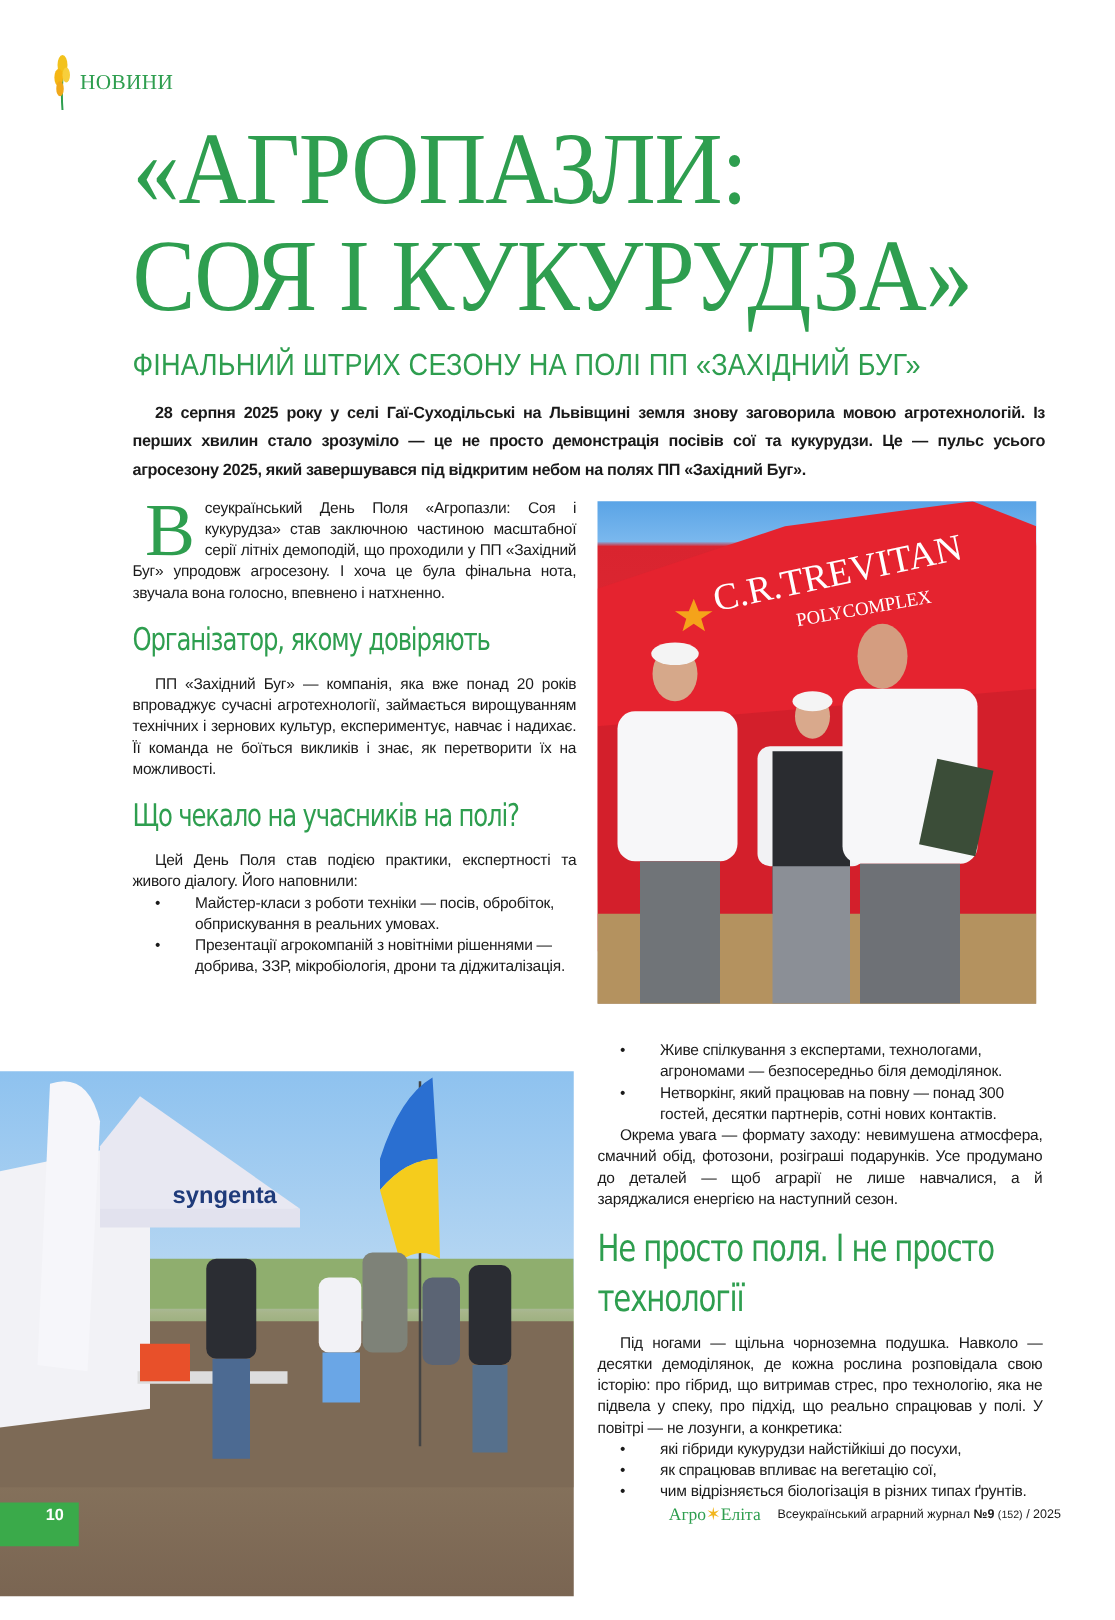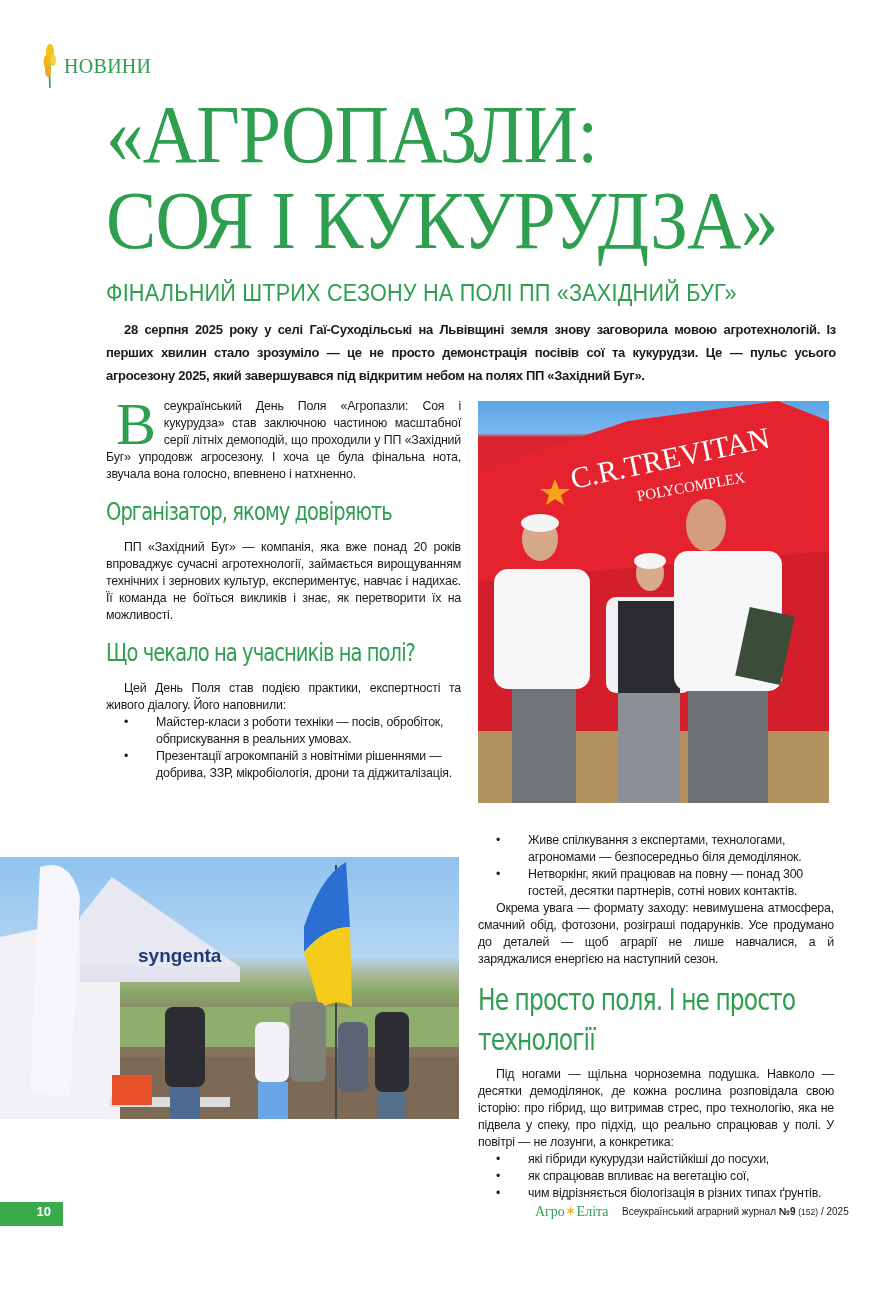--- a/index.html
+++ b/index.html
@@ -1,21 +1,21 @@
 <!DOCTYPE html>
 <html><head>
 <meta charset="utf-8">
 <style>
   * { box-sizing: border-box; margin: 0; padding: 0; }
   html, body { width: 892px; height: 1296px; background: #ffffff; overflow: hidden; }
   body { position: relative; font-family: "Liberation Sans", sans-serif; color: #1a1a1a; }
 
   .section-tag { position: absolute; left: 40px; top: 42px; display: flex; align-items: center; }
   .section-tag .wheat { width: 20px; height: 48px; margin-right: 4px; }
-  .section-tag .label { font-family: "Liberation Serif", serif; font-size: 20px; color: #2e9e4f; letter-spacing: 0.3px; }
+  .section-tag .label { font-family: "Liberation Serif", serif; font-size: 17px; color: #2e9e4f; letter-spacing: 0.3px; }
 
   .title { position: absolute; left: 106px; top: 92px; width: 740px;
            font-family: "Liberation Serif", serif; font-size: 82px; line-height: 86px;
            color: #2e9e4f; font-weight: normal; letter-spacing: -1px; transform: scaleX(0.92); transform-origin: left top; white-space: nowrap; }
   .title div { white-space: nowrap; }
 
   .subtitle { position: absolute; left: 106px; top: 279px; font-family: "Liberation Sans", sans-serif;
               font-size: 24.5px; color: #2e9e4f; letter-spacing: 0.2px; white-space: nowrap; transform: scaleX(0.885); transform-origin: left top; }
 
   .lead { position: absolute; left: 106px; top: 318px; width: 730px; font-size: 13px; line-height: 23px;
@@ -36,24 +36,24 @@
         margin: 14px 0 12px 0; line-height: 30px; }
   .h2.wrap { white-space: normal; width: 460px; line-height: 40px; margin-top: 12px; margin-bottom: 6px; font-size: 30px; }
 
   ul.bullets { list-style: none; margin-left: 18px; }
   ul.bullets li { position: relative; padding-left: 32px; letter-spacing: -0.2px; }
   ul.bullets li::before { content: "•"; position: absolute; left: 0; top: 0; }
 
   .photo { position: absolute; overflow: hidden; }
   .photo-trevitan { left: 478px; top: 401px; width: 351px; height: 402px;
     background: linear-gradient(180deg, #5aa4e6 0%, #7ab8ee 8%, #d9242f 9%, #e02a35 45%, #c81e2a 70%, #b89266 88%, #a4825a 100%); }
-  .photo-syngenta { left: 0; top: 857px; width: 459px; height: 262px;
+  .photo-syngenta { left: 0; top: 857px; width: 459px; height: 420px;
     background: linear-gradient(180deg, #8ec2ef 0%, #b5d6f2 38%, #a7b58a 46%, #86a768 52%, #8c7a62 62%, #7a6552 100%); }
 
-  .footer-page { position: absolute; left: 0; top: 1202px; width: 63px; height: 24px; background: #3aaa4a;
+  .footer-page { position: absolute; left: 0; top: 1202px; width: 63px; height: 35px; background: #3aaa4a;
                  color: #ffffff; font-size: 13px; font-weight: bold; text-align: right; padding-right: 12px; line-height: 20px; }
   .footer-logo { position: absolute; left: 535px; top: 1203px; font-family: "Liberation Serif", serif; font-size: 14px; color: #2e9e4f; }
   .footer-logo .star { color: #f2b51c; }
   .footer-journal { position: absolute; left: 622px; top: 1206px; font-size: 10px; color: #1a1a1a; }
   .footer-journal b { font-weight: bold; }
   .footer-journal .small { font-size: 8.5px; }
 </style>
 </head>
 <body>
 

